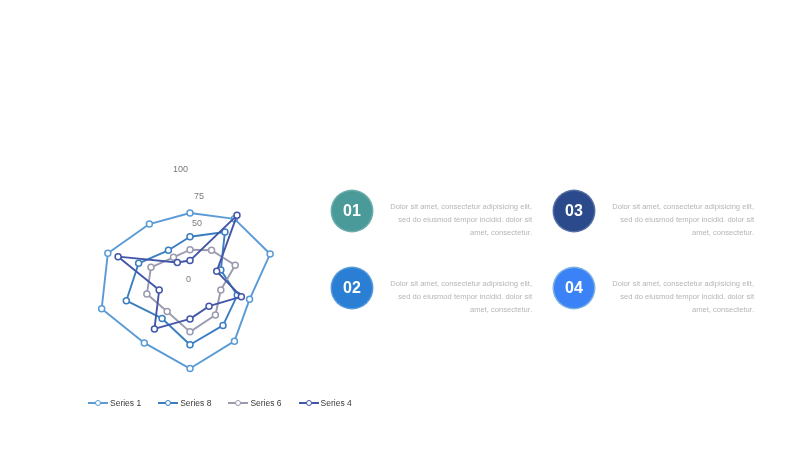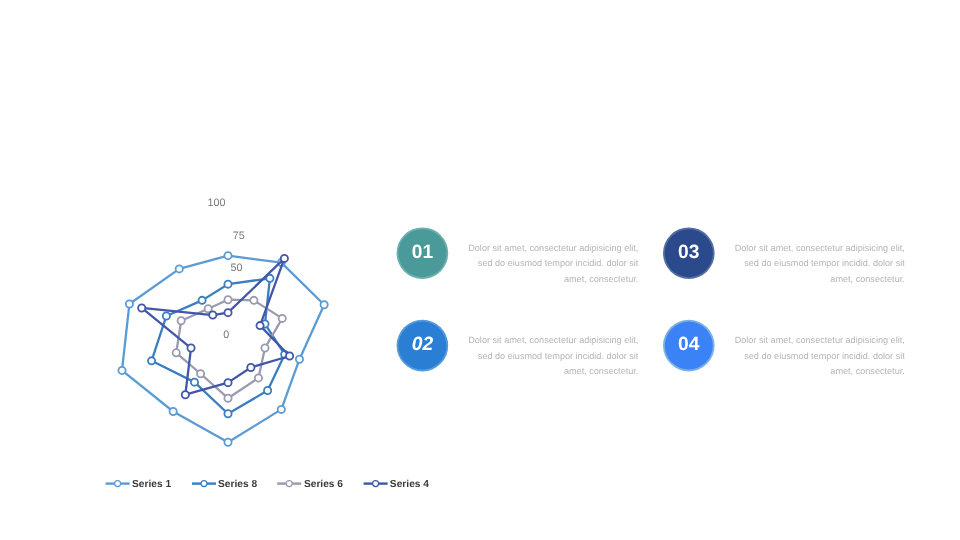--- a/index.html
+++ b/index.html
@@ -20,21 +20,21 @@
   .al-100{left:113px;top:14px;}
   .al-75{left:134px;top:41px;}
   .al-50{left:132px;top:68px;}
   .al-0{left:126px;top:124px;}
 
   
   .legend{
     position:absolute;left:88px;top:398px;
     display:flex;align-items:center;gap:17px;
   }
-  .legend-item{display:flex;align-items:center;gap:0px;font-weight:bold;}
+  .legend-item{display:flex;align-items:center;gap:0px;}
   .legend-mark{display:block;width:20px;height:8px;position:relative;}
   .legend-mark i{
     position:absolute;left:0;top:3px;width:20px;height:1.6px;display:block;
   }
   .legend-mark b{
     position:absolute;left:7px;top:1px;width:4px;height:4px;border-radius:50%;
     background:#ffffff;border:1.3px solid currentColor;display:block;
   }
   .legend-text{
     font-size:8.5px;color:#3a3a3a;margin-left:2px;white-space:nowrap;
@@ -158,21 +158,21 @@
         <div class="badge" style="background: rgb(74, 154, 154); box-shadow: rgba(74, 154, 154, 0.8) 0px 0px 0px 1.5px;">01</div>
         <div class="cell-text">Dolor sit amet, consectetur adipisicing elit, sed do eiusmod tempor incidid. dolor sit amet, consectetur.</div>
       </div>
 
       <div class="cell">
         <div class="badge" style="background: rgb(42, 74, 140); box-shadow: rgba(42, 74, 140, 0.8) 0px 0px 0px 1.5px;">03</div>
         <div class="cell-text">Dolor sit amet, consectetur adipisicing elit, sed do eiusmod tempor incidid. dolor sit amet, consectetur.</div>
       </div>
 
       <div class="cell">
-        <div class="badge" style="background: rgb(42, 127, 212); box-shadow: rgba(42, 127, 212, 0.8) 0px 0px 0px 1.5px; font-style: italic;">02</div>
+        <div class="badge" style="background: rgb(42, 127, 212); box-shadow: rgba(42, 127, 212, 0.8) 0px 0px 0px 1.5px;">02</div>
         <div class="cell-text">Dolor sit amet, consectetur adipisicing elit, sed do eiusmod tempor incidid. dolor sit amet, consectetur.</div>
       </div>
 
       <div class="cell">
         <div class="badge" style="background: #3b82f6; box-shadow: rgba(92, 159, 216, 0.8) 0px 0px 0px 1.5px;">04</div>
         <div class="cell-text">Dolor sit amet, consectetur adipisicing elit, sed do eiusmod tempor incidid. dolor sit amet, consectetur.</div>
       </div>
 
     </div>
   </div>

